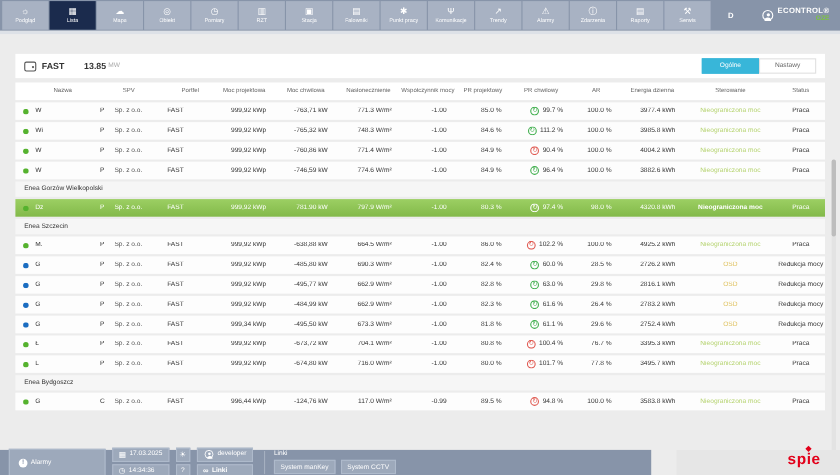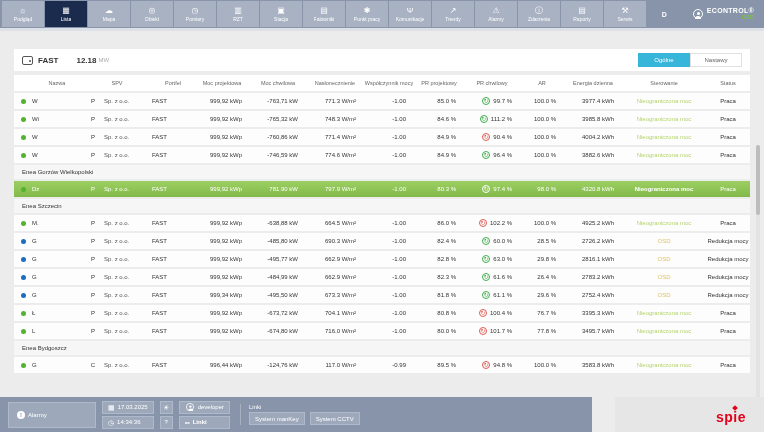--- a/index.html
+++ b/index.html
@@ -64,21 +64,21 @@
   .pr-ring.red   { color:var(--pr-red,#e05a52); border-color:var(--pr-red,#e05a52); }
   .trow.selected .pr-ring { color:#fff; border-color:#fff; }
   .ster.unlimited { color:var(--unlimited,#b5d36f); }
   .ster.osd { color:var(--osd,#e0c465); }
   .trow.selected .ster { color:#fff; font-weight:bold; }
 
   .scrollbar { position:absolute; right:4px; top:96px; width:4px; height:280px; background:#e3e3e3; border-radius:2px; }
   .scroll-thumb { width:4px; height:70px; background:#bdbdbd; border-radius:2px; }
 
   
-  .footer { position:absolute; bottom:0; left:0; width:764px; height:35px; display:flex;gap:23px; }
+  .footer { position:absolute; bottom:0; left:0; width:764px; height:23px; display:flex;gap:23px; }
   .footer-bar { width:592px; background:var(--nav-bg,#8794a9); display:flex; align-items:center; padding:0 8px; gap:6px; }
   .f-btn { background:#9da9bb; border:1px solid #aebacb; color:#fff; font-size:6px; height:13px;
            display:flex; align-items:center; gap:3px; padding:0 5px; cursor:pointer; white-space:nowrap; }
   .alarm-btn { width:88px; height:26px; justify-content:flex-start; padding-left:8px; }
   .circle-excl { width:8px; height:8px; border-radius:50%; background:#fff; color:#8794a9; font-size:6px; font-weight:bold;
                  display:flex; align-items:center; justify-content:center; }
   .f-col { display:flex; flex-direction:column; gap:2px; }
   .f-ico { font-size:7px; line-height:7px; }
   .f-square { width:13px; justify-content:center; padding:0; }
   .bold { font-weight:bold; }
@@ -167,21 +167,21 @@
       </span>
     </div>
   </div>
 </div>
 <div class="nav-underline"></div>
 
 <div class="content">
   <div class="panel-header">
     <span class="wallet-ico"></span>
     <span class="ph-name">FAST</span>
-    <span class="ph-val">12.18</span>
+    <span class="ph-val">13.85</span>
     <span class="ph-unit">MW</span>
     <span class="ph-spacer"></span>
     <button class="seg-btn active">Ogólne</button>
     <button class="seg-btn">Nastawy</button>
   </div>
 
   <div class="grid thead" id="table-header">
       <span class="th" style="grid-column: 2 / 3;">Nazwa</span>
       <span class="th" style="grid-column: 3 / 5;">SPV</span>
       <span class="th" style="grid-column: 5 / 6;">Portfel</span>

